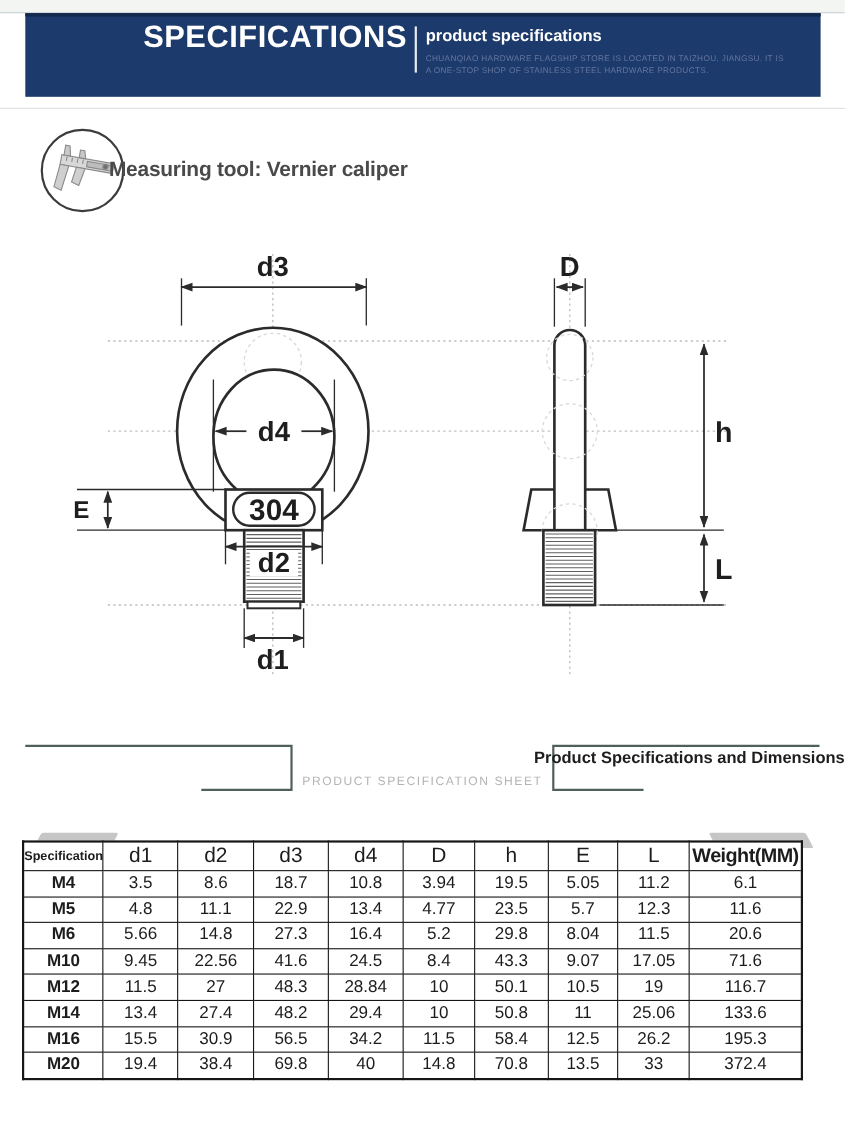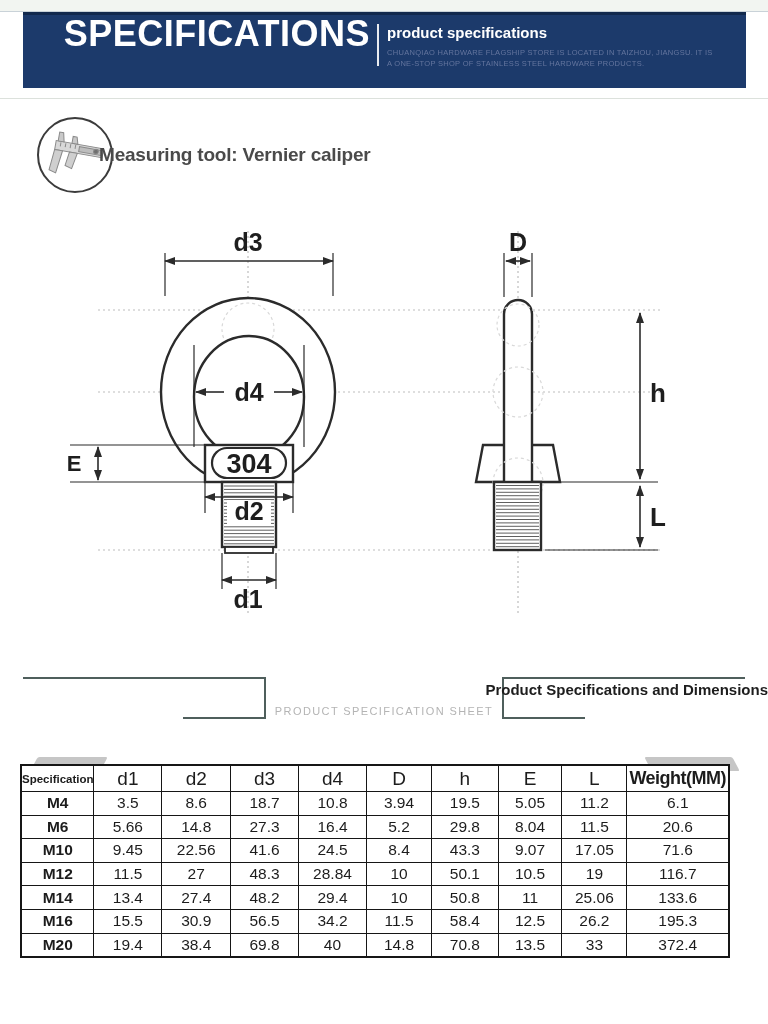--- a/index.html
+++ b/index.html
@@ -5,21 +5,21 @@
   html,body{margin:0;padding:0;}
   body{
     width:768px;height:1024px;position:relative;overflow:hidden;
     background:#ffffff;font-family:"Liberation Sans",sans-serif;
   }
   
   .top-tint{position:absolute;left:0;top:0;width:768px;height:11px;background:#f2f5f1;border-bottom:1px solid #c9d2d8;}
   .band{position:absolute;left:23px;top:12px;width:723px;height:76px;background:#1c3a6b;border-top:3px solid #12294d;box-sizing:border-box;}
   .band-left{position:absolute;left:0;top:4px;width:347px;text-align:right;color:#ffffff;}
   .band-left .t1{font-size:20px;font-weight:bold;letter-spacing:1px;line-height:22px;}
-  .band-left .t2{font-size:36px;font-weight:bold;letter-spacing:0.5px;line-height:30px;}
+  .band-left .t2{font-size:28px;font-weight:bold;letter-spacing:0.5px;line-height:30px;}
   .band-divider{position:absolute;left:354px;top:9px;width:2px;height:42px;background:rgba(255,255,255,.9);}
   .band-right{position:absolute;left:364px;top:9px;width:350px;color:#ffffff;}
   .band-right .rt{font-size:15px;font-weight:bold;line-height:18px;}
   .band-right .rs{font-size:7.5px;line-height:10.5px;color:#64759e;letter-spacing:0.3px;margin-top:6px;}
   .hdr-divider{position:absolute;left:0;top:98px;width:768px;height:1px;background:#dce1dc;}
   
   .caliper-wrap{position:absolute;left:34px;top:114px;width:82px;height:82px;}
   .measure-label{position:absolute;left:99px;top:144px;font-size:19px;font-weight:bold;color:#4a4a4a;letter-spacing:-0.2px;}
   
   .diagram{position:absolute;left:0;top:195px;}
@@ -247,20 +247,32 @@
           <td>8.6</td>
           <td>18.7</td>
           <td>10.8</td>
           <td>3.94</td>
           <td>19.5</td>
           <td>5.05</td>
           <td>11.2</td>
           <td>6.1</td>
         </tr>
         <tr>
+          <td class="spec">M5</td>
+          <td>4.8</td>
+          <td>11.1</td>
+          <td>22.9</td>
+          <td>13.4</td>
+          <td>4.77</td>
+          <td>23.5</td>
+          <td>5.7</td>
+          <td>12.3</td>
+          <td>11.6</td>
+        </tr>
+        <tr>
           <td class="spec">M6</td>
           <td>5.66</td>
           <td>14.8</td>
           <td>27.3</td>
           <td>16.4</td>
           <td>5.2</td>
           <td>29.8</td>
           <td>8.04</td>
           <td>11.5</td>
           <td>20.6</td>

